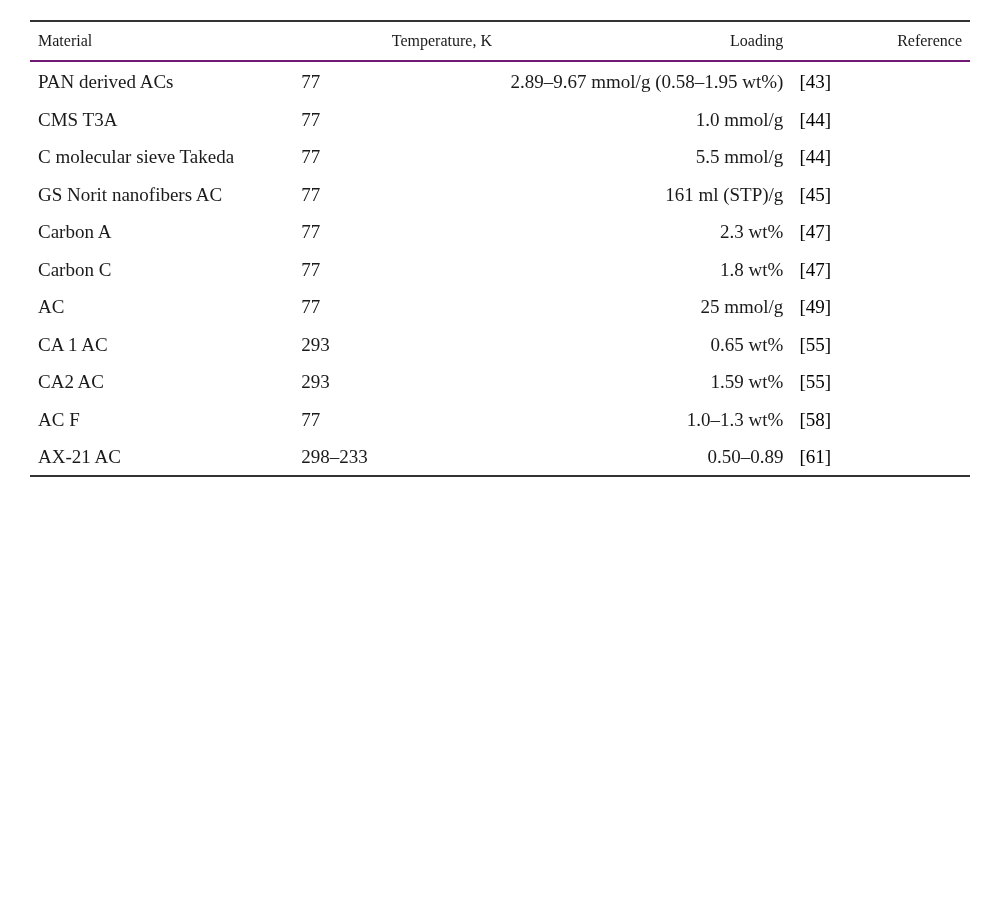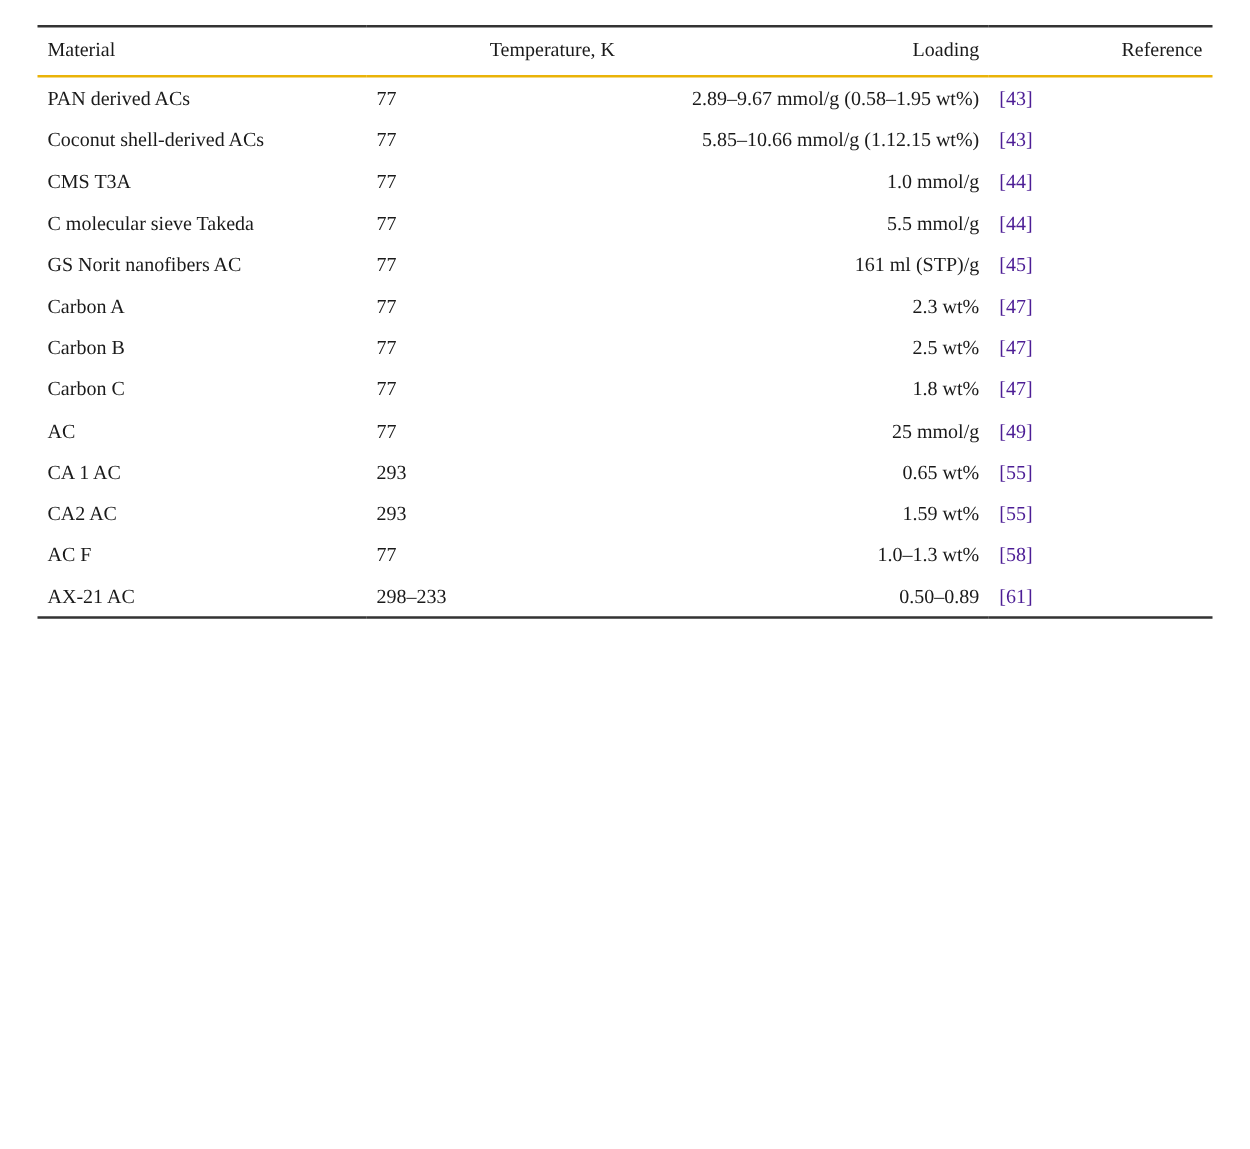--- a/index.html
+++ b/index.html
@@ -30,21 +30,21 @@
       table-layout: fixed;
     }
 
     col.col-material   { width: 28%; }
     col.col-temp       { width: 22%; }
     col.col-loading    { width: 31%; }
     col.col-reference  { width: 19%; }
 
     thead tr {
       border-top: 2px solid #333;
-      border-bottom: 2px solid #eab308;
+      border-bottom: 2px solid #701a75;
     }
 
     thead th {
       padding: 10px 8px 10px 8px;
       text-align: right;
       font-weight: normal;
       font-size: 16px;
       vertical-align: bottom;
     }
 
@@ -56,39 +56,39 @@
       border-bottom: none;
     }
 
     tbody tr.section-top {
       border-top: 1px solid #aaa;
     }
 
     tbody td {
       padding: 6px 8px 4px 8px;
       vertical-align: top;
-      font-size: 16px;
+      font-size: 19px;
       line-height: 1.45;
     }
 
     tbody td.material-cell {
       text-align: left;
     }
 
     tbody td.temp-cell {
       text-align: left;
     }
 
     tbody td.loading-cell {
       text-align: right;
     }
 
     tbody td.ref-cell {
       text-align: left;
-      color: #4c1d95;
+      color: #000000;
     }
 
     tfoot tr {
       border-top: 2px solid #333;
     }
   </style>
 </head>
 <body>
 
 <div class="table-container">
@@ -108,26 +108,20 @@
       </tr>
     </thead>
     <tbody id="table-body">
     <tr class="section-top">
           <td class="material-cell">PAN derived ACs</td>
           <td class="temp-cell">77</td>
           <td class="loading-cell">2.89–9.67 mmol/g (0.58–1.95 wt%)</td>
           <td class="ref-cell">[43]</td>
         </tr>
         <tr>
-          <td class="material-cell">Coconut shell-derived ACs</td>
-          <td class="temp-cell">77</td>
-          <td class="loading-cell">5.85–10.66 mmol/g (1.12.15 wt%)</td>
-          <td class="ref-cell">[43]</td>
-        </tr>
-        <tr>
           <td class="material-cell">CMS T3A</td>
           <td class="temp-cell">77</td>
           <td class="loading-cell">1.0 mmol/g</td>
           <td class="ref-cell">[44]</td>
         </tr>
         <tr>
           <td class="material-cell">C molecular sieve Takeda</td>
           <td class="temp-cell">77</td>
           <td class="loading-cell">5.5 mmol/g</td>
           <td class="ref-cell">[44]</td>
@@ -135,26 +129,20 @@
         <tr>
           <td class="material-cell">GS Norit nanofibers AC</td>
           <td class="temp-cell">77</td>
           <td class="loading-cell">161 ml (STP)/g</td>
           <td class="ref-cell">[45]</td>
         </tr>
         <tr>
           <td class="material-cell">Carbon A</td>
           <td class="temp-cell">77</td>
           <td class="loading-cell">2.3 wt%</td>
-          <td class="ref-cell">[47]</td>
-        </tr>
-        <tr>
-          <td class="material-cell">Carbon B</td>
-          <td class="temp-cell">77</td>
-          <td class="loading-cell">2.5 wt%</td>
           <td class="ref-cell">[47]</td>
         </tr>
         <tr>
           <td class="material-cell">Carbon C</td>
           <td class="temp-cell">77</td>
           <td class="loading-cell">1.8 wt%</td>
           <td class="ref-cell">[47]</td>
         </tr>
         <tr>
           <td class="material-cell">AC</td>

